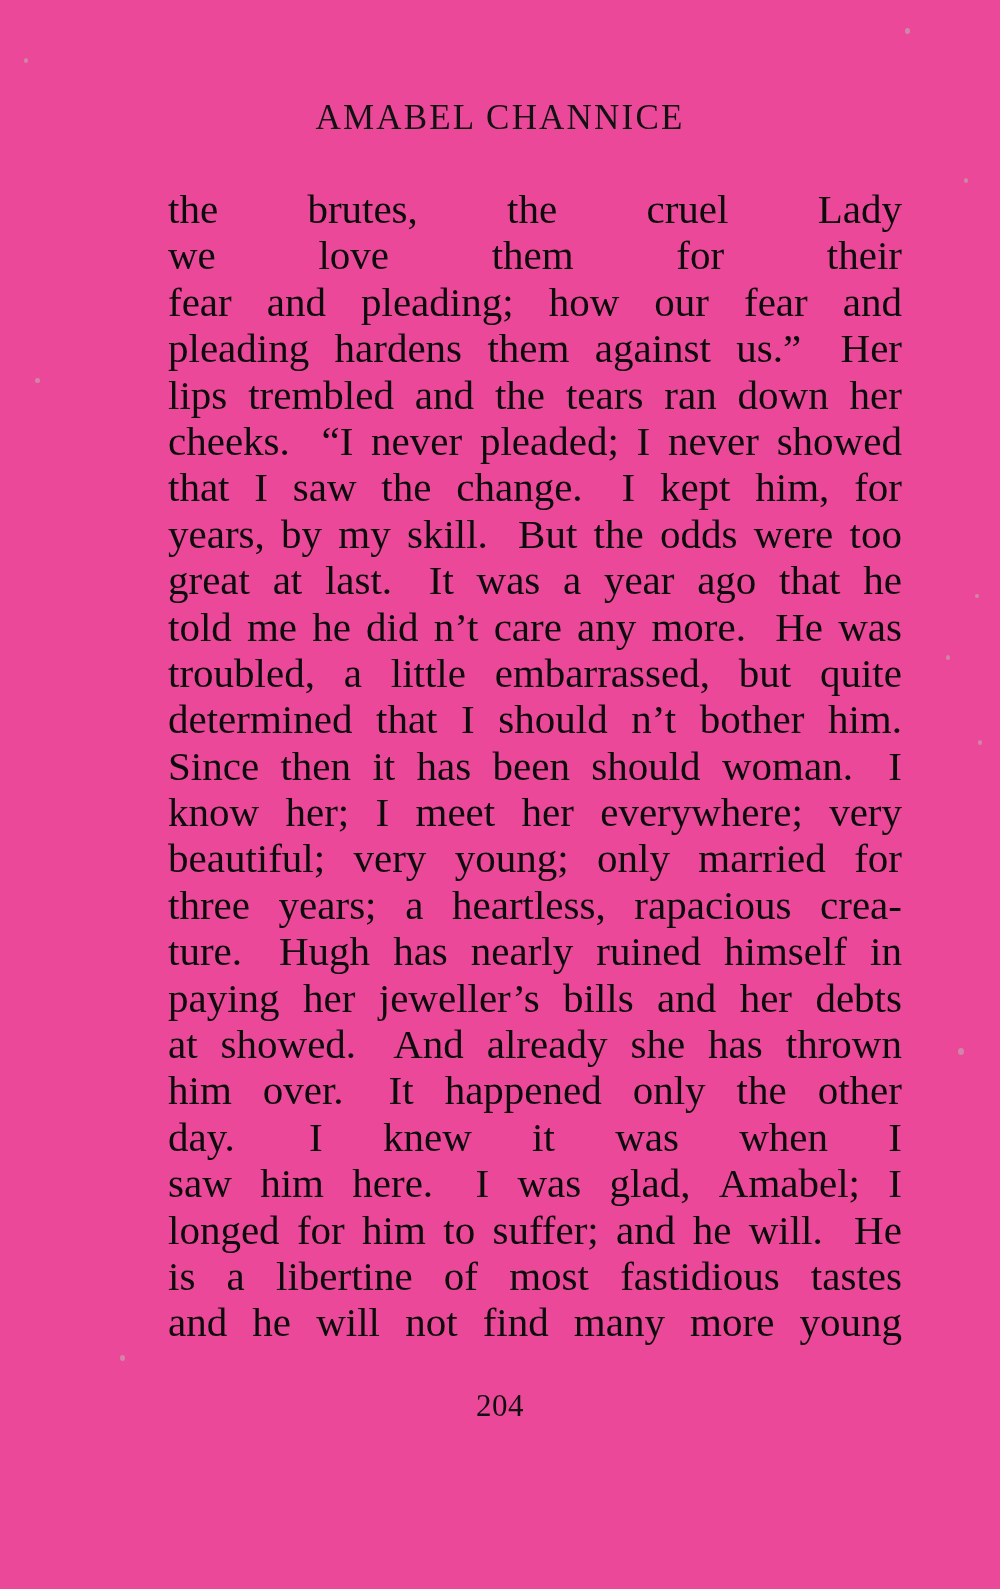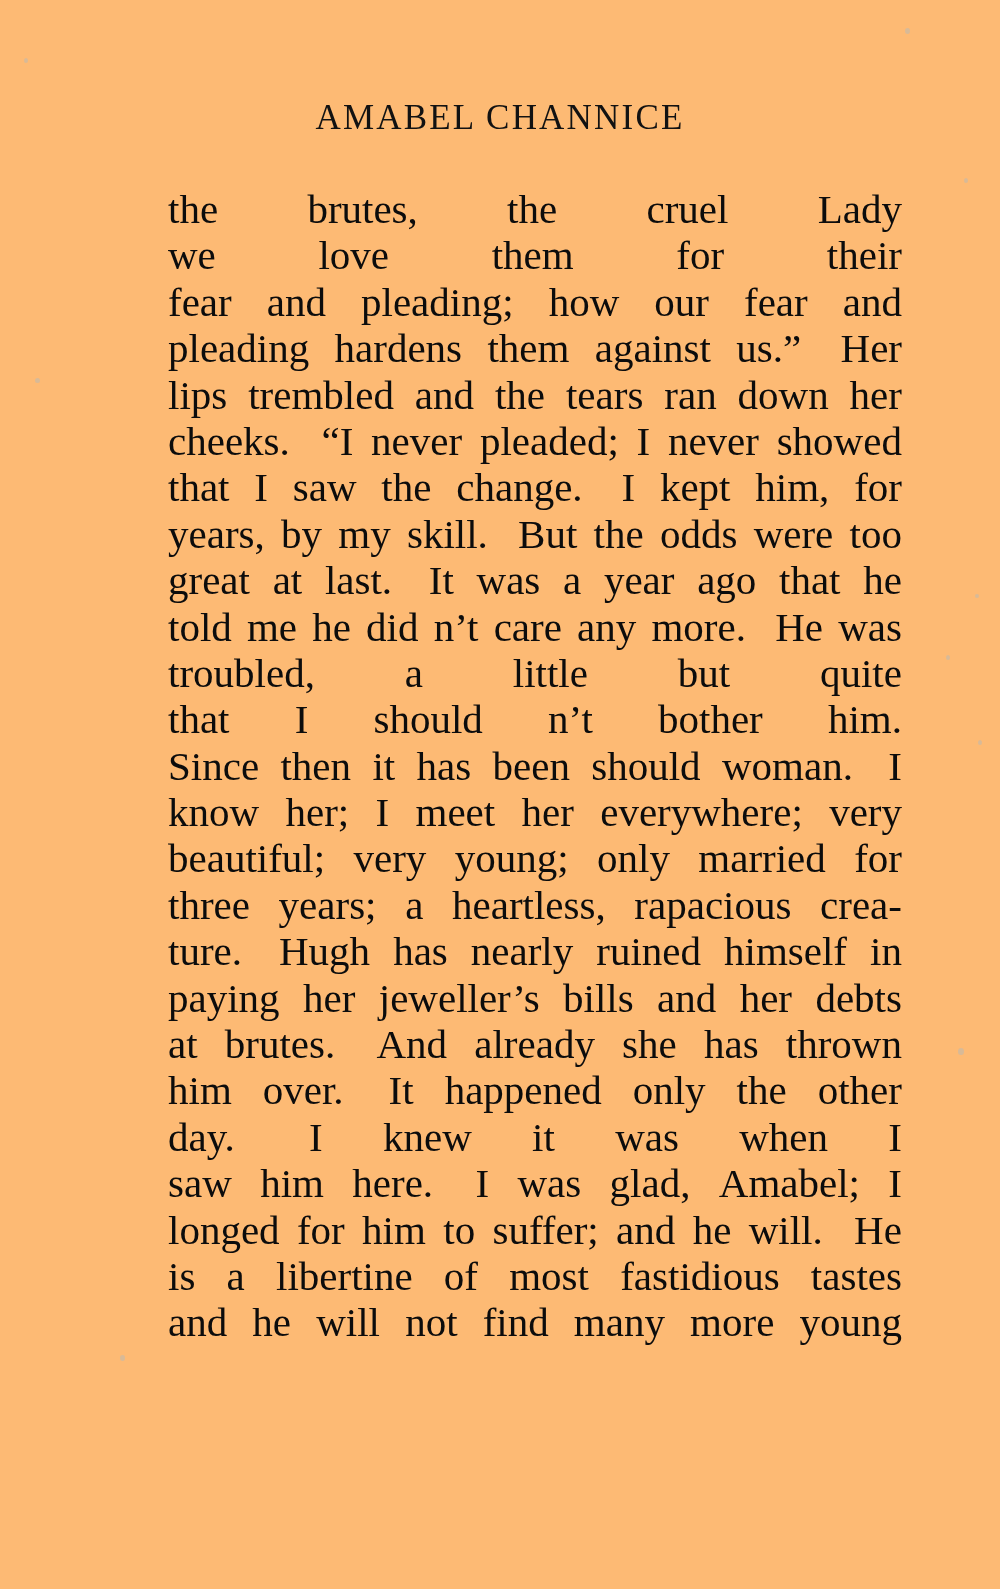--- a/index.html
+++ b/index.html
@@ -4,21 +4,21 @@
 <style>
   html, body {
     margin: 0;
     padding: 0;
     background: #ffffff;
   }
   .page {
     position: relative;
     width: 1000px;
     height: 1589px;
-    background: #fdba74;
+    background: #ec4899;
     overflow: hidden;
     font-family: "Liberation Serif", serif;
     color: #000000;
   }
   
   .speck {
     position: absolute;
     background: #b9b9b4;
     border-radius: 50%;
     opacity: 0.55;
@@ -88,31 +88,32 @@
       <div class="line justify"><span class="w">the</span><span class="w">brutes,</span><span class="w">the</span><span class="w">cruel</span><span class="w">Lady</span></div>
       <div class="line justify"><span class="w">we</span><span class="w">love</span><span class="w">them</span><span class="w">for</span><span class="w">their</span></div>
       <div class="line justify"><span class="w">fear</span><span class="w">and</span><span class="w">pleading;</span><span class="w">how</span><span class="w">our</span><span class="w">fear</span><span class="w">and</span></div>
       <div class="line justify"><span class="w">pleading</span><span class="w">hardens</span><span class="w">them</span><span class="w">against</span><span class="w">us.”</span><span class="w" style="margin-left: 14px;">Her</span></div>
       <div class="line justify"><span class="w">lips</span><span class="w">trembled</span><span class="w">and</span><span class="w">the</span><span class="w">tears</span><span class="w">ran</span><span class="w">down</span><span class="w">her</span></div>
       <div class="line justify"><span class="w">cheeks.</span><span class="w" style="margin-left: 14px;">“I</span><span class="w">never</span><span class="w">pleaded;</span><span class="w">I</span><span class="w">never</span><span class="w">showed</span></div>
       <div class="line justify"><span class="w">that</span><span class="w">I</span><span class="w">saw</span><span class="w">the</span><span class="w">change.</span><span class="w" style="margin-left: 14px;">I</span><span class="w">kept</span><span class="w">him,</span><span class="w">for</span></div>
       <div class="line justify"><span class="w">years,</span><span class="w">by</span><span class="w">my</span><span class="w">skill.</span><span class="w" style="margin-left: 14px;">But</span><span class="w">the</span><span class="w">odds</span><span class="w">were</span><span class="w">too</span></div>
       <div class="line justify"><span class="w">great</span><span class="w">at</span><span class="w">last.</span><span class="w" style="margin-left: 14px;">It</span><span class="w">was</span><span class="w">a</span><span class="w">year</span><span class="w">ago</span><span class="w">that</span><span class="w">he</span></div>
       <div class="line justify"><span class="w">told</span><span class="w">me</span><span class="w">he</span><span class="w">did</span><span class="w">n’t</span><span class="w">care</span><span class="w">any</span><span class="w">more.</span><span class="w" style="margin-left: 14px;">He</span><span class="w">was</span></div>
-      <div class="line justify"><span class="w">troubled,</span><span class="w">a</span><span class="w">little</span><span class="w">but</span><span class="w">quite</span></div>
-      <div class="line justify"><span class="w">that</span><span class="w">I</span><span class="w">should</span><span class="w">n’t</span><span class="w">bother</span><span class="w">him.</span></div>
+      <div class="line justify"><span class="w">troubled,</span><span class="w">a</span><span class="w">little</span><span class="w">embarrassed,</span><span class="w">but</span><span class="w">quite</span></div>
+      <div class="line justify"><span class="w">determined</span><span class="w">that</span><span class="w">I</span><span class="w">should</span><span class="w">n’t</span><span class="w">bother</span><span class="w">him.</span></div>
       <div class="line justify"><span class="w">Since</span><span class="w">then</span><span class="w">it</span><span class="w">has</span><span class="w">been</span><span class="w">should</span><span class="w">woman.</span><span class="w" style="margin-left: 14px;">I</span></div>
       <div class="line justify"><span class="w">know</span><span class="w">her;</span><span class="w">I</span><span class="w">meet</span><span class="w">her</span><span class="w">everywhere;</span><span class="w">very</span></div>
       <div class="line justify"><span class="w">beautiful;</span><span class="w">very</span><span class="w">young;</span><span class="w">only</span><span class="w">married</span><span class="w">for</span></div>
       <div class="line justify"><span class="w">three</span><span class="w">years;</span><span class="w">a</span><span class="w">heartless,</span><span class="w">rapacious</span><span class="w">crea-</span></div>
       <div class="line justify"><span class="w">ture.</span><span class="w" style="margin-left: 14px; text-align: right;">Hugh</span><span class="w">has</span><span class="w">nearly</span><span class="w">ruined</span><span class="w">himself</span><span class="w">in</span></div>
       <div class="line justify"><span class="w">paying</span><span class="w">her</span><span class="w">jeweller’s</span><span class="w">bills</span><span class="w">and</span><span class="w">her</span><span class="w">debts</span></div>
-      <div class="line justify"><span class="w">at</span><span class="w">brutes.</span><span class="w" style="margin-left: 14px;">And</span><span class="w">already</span><span class="w">she</span><span class="w">has</span><span class="w">thrown</span></div>
+      <div class="line justify"><span class="w">at</span><span class="w">showed.</span><span class="w" style="margin-left: 14px;">And</span><span class="w">already</span><span class="w">she</span><span class="w">has</span><span class="w">thrown</span></div>
       <div class="line justify"><span class="w">him</span><span class="w">over.</span><span class="w" style="margin-left: 14px;">It</span><span class="w">happened</span><span class="w">only</span><span class="w">the</span><span class="w">other</span></div>
       <div class="line justify"><span class="w">day.</span><span class="w" style="margin-left: 14px;">I</span><span class="w">knew</span><span class="w">it</span><span class="w">was</span><span class="w">when</span><span class="w">I</span></div>
       <div class="line justify"><span class="w">saw</span><span class="w">him</span><span class="w">here.</span><span class="w" style="margin-left: 14px;">I</span><span class="w">was</span><span class="w">glad,</span><span class="w">Amabel;</span><span class="w">I</span></div>
       <div class="line justify"><span class="w">longed</span><span class="w">for</span><span class="w">him</span><span class="w">to</span><span class="w">suffer;</span><span class="w">and</span><span class="w">he</span><span class="w">will.</span><span class="w" style="margin-left: 14px;">He</span></div>
       <div class="line justify"><span class="w">is</span><span class="w">a</span><span class="w">libertine</span><span class="w">of</span><span class="w">most</span><span class="w">fastidious</span><span class="w">tastes</span></div>
       <div class="line justify"><span class="w">and</span><span class="w">he</span><span class="w">will</span><span class="w">not</span><span class="w">find</span><span class="w">many</span><span class="w">more</span><span class="w">young</span></div>
     </div>
 
+  <div class="folio">204</div>
 
 </div>
 
 </body></html>

